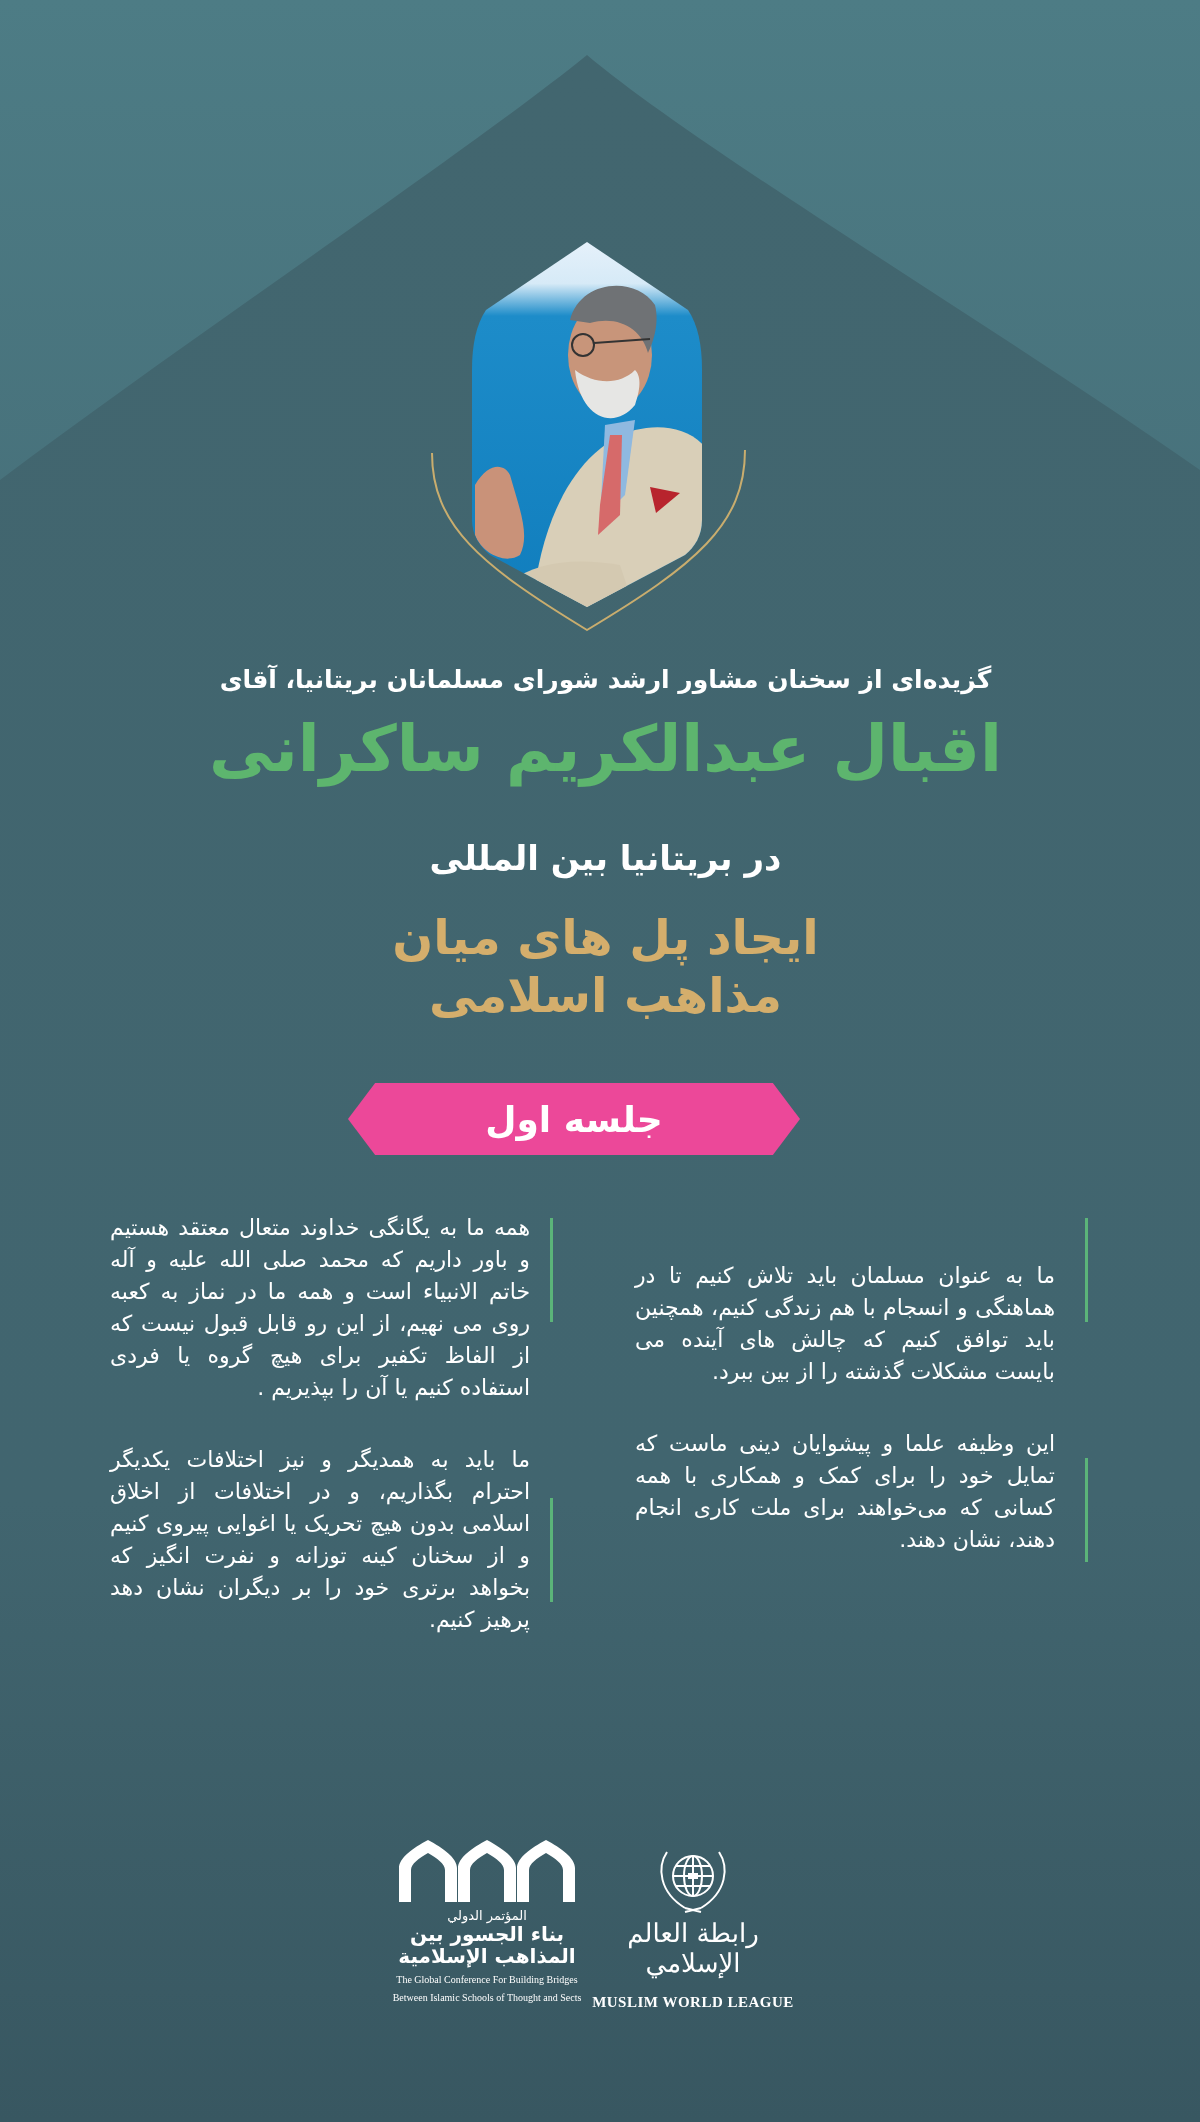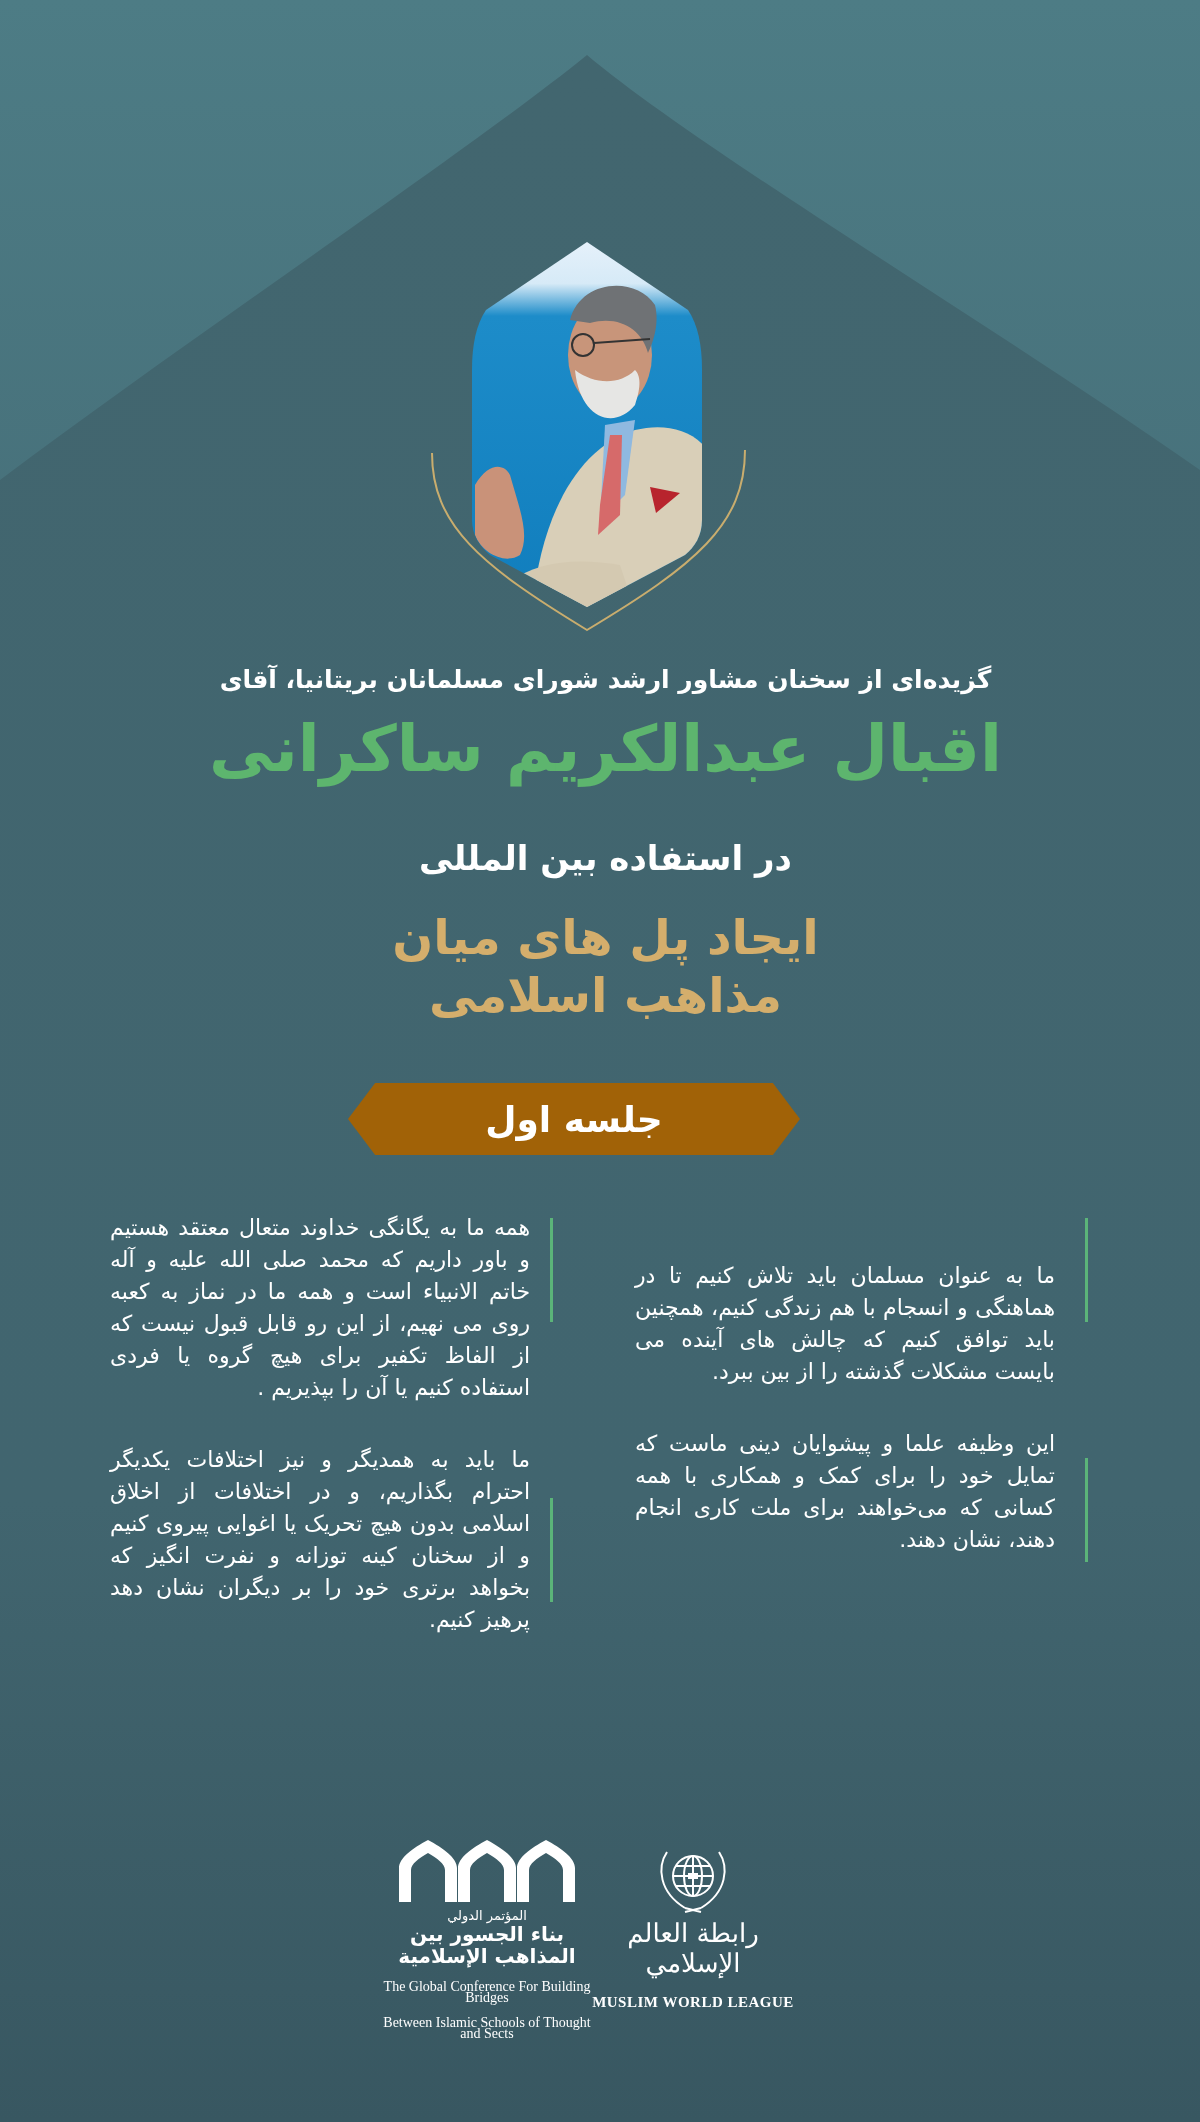--- a/index.html
+++ b/index.html
@@ -21,39 +21,39 @@
     .photo-wrap { position: absolute; left: 420px; top: 235px; width: 340px; height: 405px; z-index: 2; }
     .photo-wrap svg { width: 100%; height: 100%; }
 
     .subtitle { top: 665px; font-size: 25px; font-weight: bold; color: #ffffff; }
     .name { top: 712px; font-size: 64px; font-weight: bold; color: #5db56e; letter-spacing: 1px; }
     .conf-intro { top: 838px; font-size: 34px; font-weight: bold; color: #ffffff; }
     .conf-title { top: 908px; font-size: 48px; font-weight: bold; color: #d4ae6c; line-height: 58px; }
 
     .session-badge {
       position: absolute; left: 348px; top: 1083px; width: 452px; height: 72px; z-index: 2;
-      background: #a16207;
+      background: #ec4899;
       clip-path: polygon(6% 0, 94% 0, 100% 50%, 94% 100%, 6% 100%, 0 50%);
       display: flex; align-items: center; justify-content: center;
     }
     .session-label { font-size: 36px; font-weight: bold; color: #ffffff; }
 
     .col { position: absolute; z-index: 2; width: 420px; }
     .para {
       direction: rtl; text-align: justify; text-align-last: right;
       font-size: 22px; line-height: 32px; color: #ffffff; margin-bottom: 40px;
       position: relative; padding-right: 0;
     }
     .bar { position: absolute; width: 3px; background: #5bb479; }
 
     .logo-conf { position: absolute; left: 382px; top: 1840px; width: 210px; height: 165px; z-index: 2; text-align: center; }
     .logo-mwl { position: absolute; left: 588px; top: 1842px; width: 210px; height: 165px; z-index: 2; text-align: center; }
     .logo-ar-small { font-size: 13px; direction: rtl; color: #fff; margin-top: 2px; }
     .logo-ar-big { font-size: 20px; font-weight: bold; direction: rtl; color: #fff; line-height: 22px; }
-    .logo-en { font-family: "Liberation Serif", serif; font-size: 14px; line-height: 11px; color: #fff; margin-top: 14px; }
+    .logo-en { font-family: "Liberation Serif", serif; font-size: 10px; line-height: 11px; color: #fff; margin-top: 7px; }
     .mwl-ar { font-family: "DejaVu Serif", serif; font-size: 26px; direction: rtl; color: #fff; }
     .mwl-en { font-family: "Liberation Serif", serif; font-size: 15px; font-weight: bold; letter-spacing: 0.5px; color: #fff; margin-top: 16px; }
   </style>
 </head>
 <body>
 
 <svg class="bg-arch" viewBox="0 0 1200 2122" preserveAspectRatio="none">
   <defs>
     <linearGradient id="archfill" x1="0" y1="0" x2="0" y2="1">
       <stop offset="0" stop-color="#42666f"></stop>
@@ -97,21 +97,21 @@
       <line x1="174" y1="108" x2="230" y2="104" stroke="#333" stroke-width="2"></line>
 
       <path d="M55,250 C70,225 85,230 90,240 C100,275 110,300 100,320 C85,330 62,318 55,300 Z" fill="#c99279"></path>
     </g>
     <path d="M12,218 C12,290 60,330 167,395 C275,330 325,290 325,215" fill="none" stroke="#c9ad6e" stroke-width="2"></path>
   </svg>
 </div>
 
 <div class="abs center-text rtl subtitle">گزیده‌ای از سخنان مشاور ارشد شورای مسلمانان بریتانیا، آقای</div>
 <div class="abs center-text rtl name">اقبال عبدالکریم ساکرانی</div>
-<div class="abs center-text rtl conf-intro">در استفاده بین المللی</div>
+<div class="abs center-text rtl conf-intro">در بریتانیا بین المللی</div>
 <div class="abs center-text rtl conf-title">
   <div>ایجاد پل های میان</div>
   <div>مذاهب اسلامی</div>
 </div>
 
 <div class="session-badge">
   <span class="session-label rtl">جلسه اول</span>
 </div>
 
 <div class="col" style="left: 635px; top: 1212px; margin-top: 48px;">

